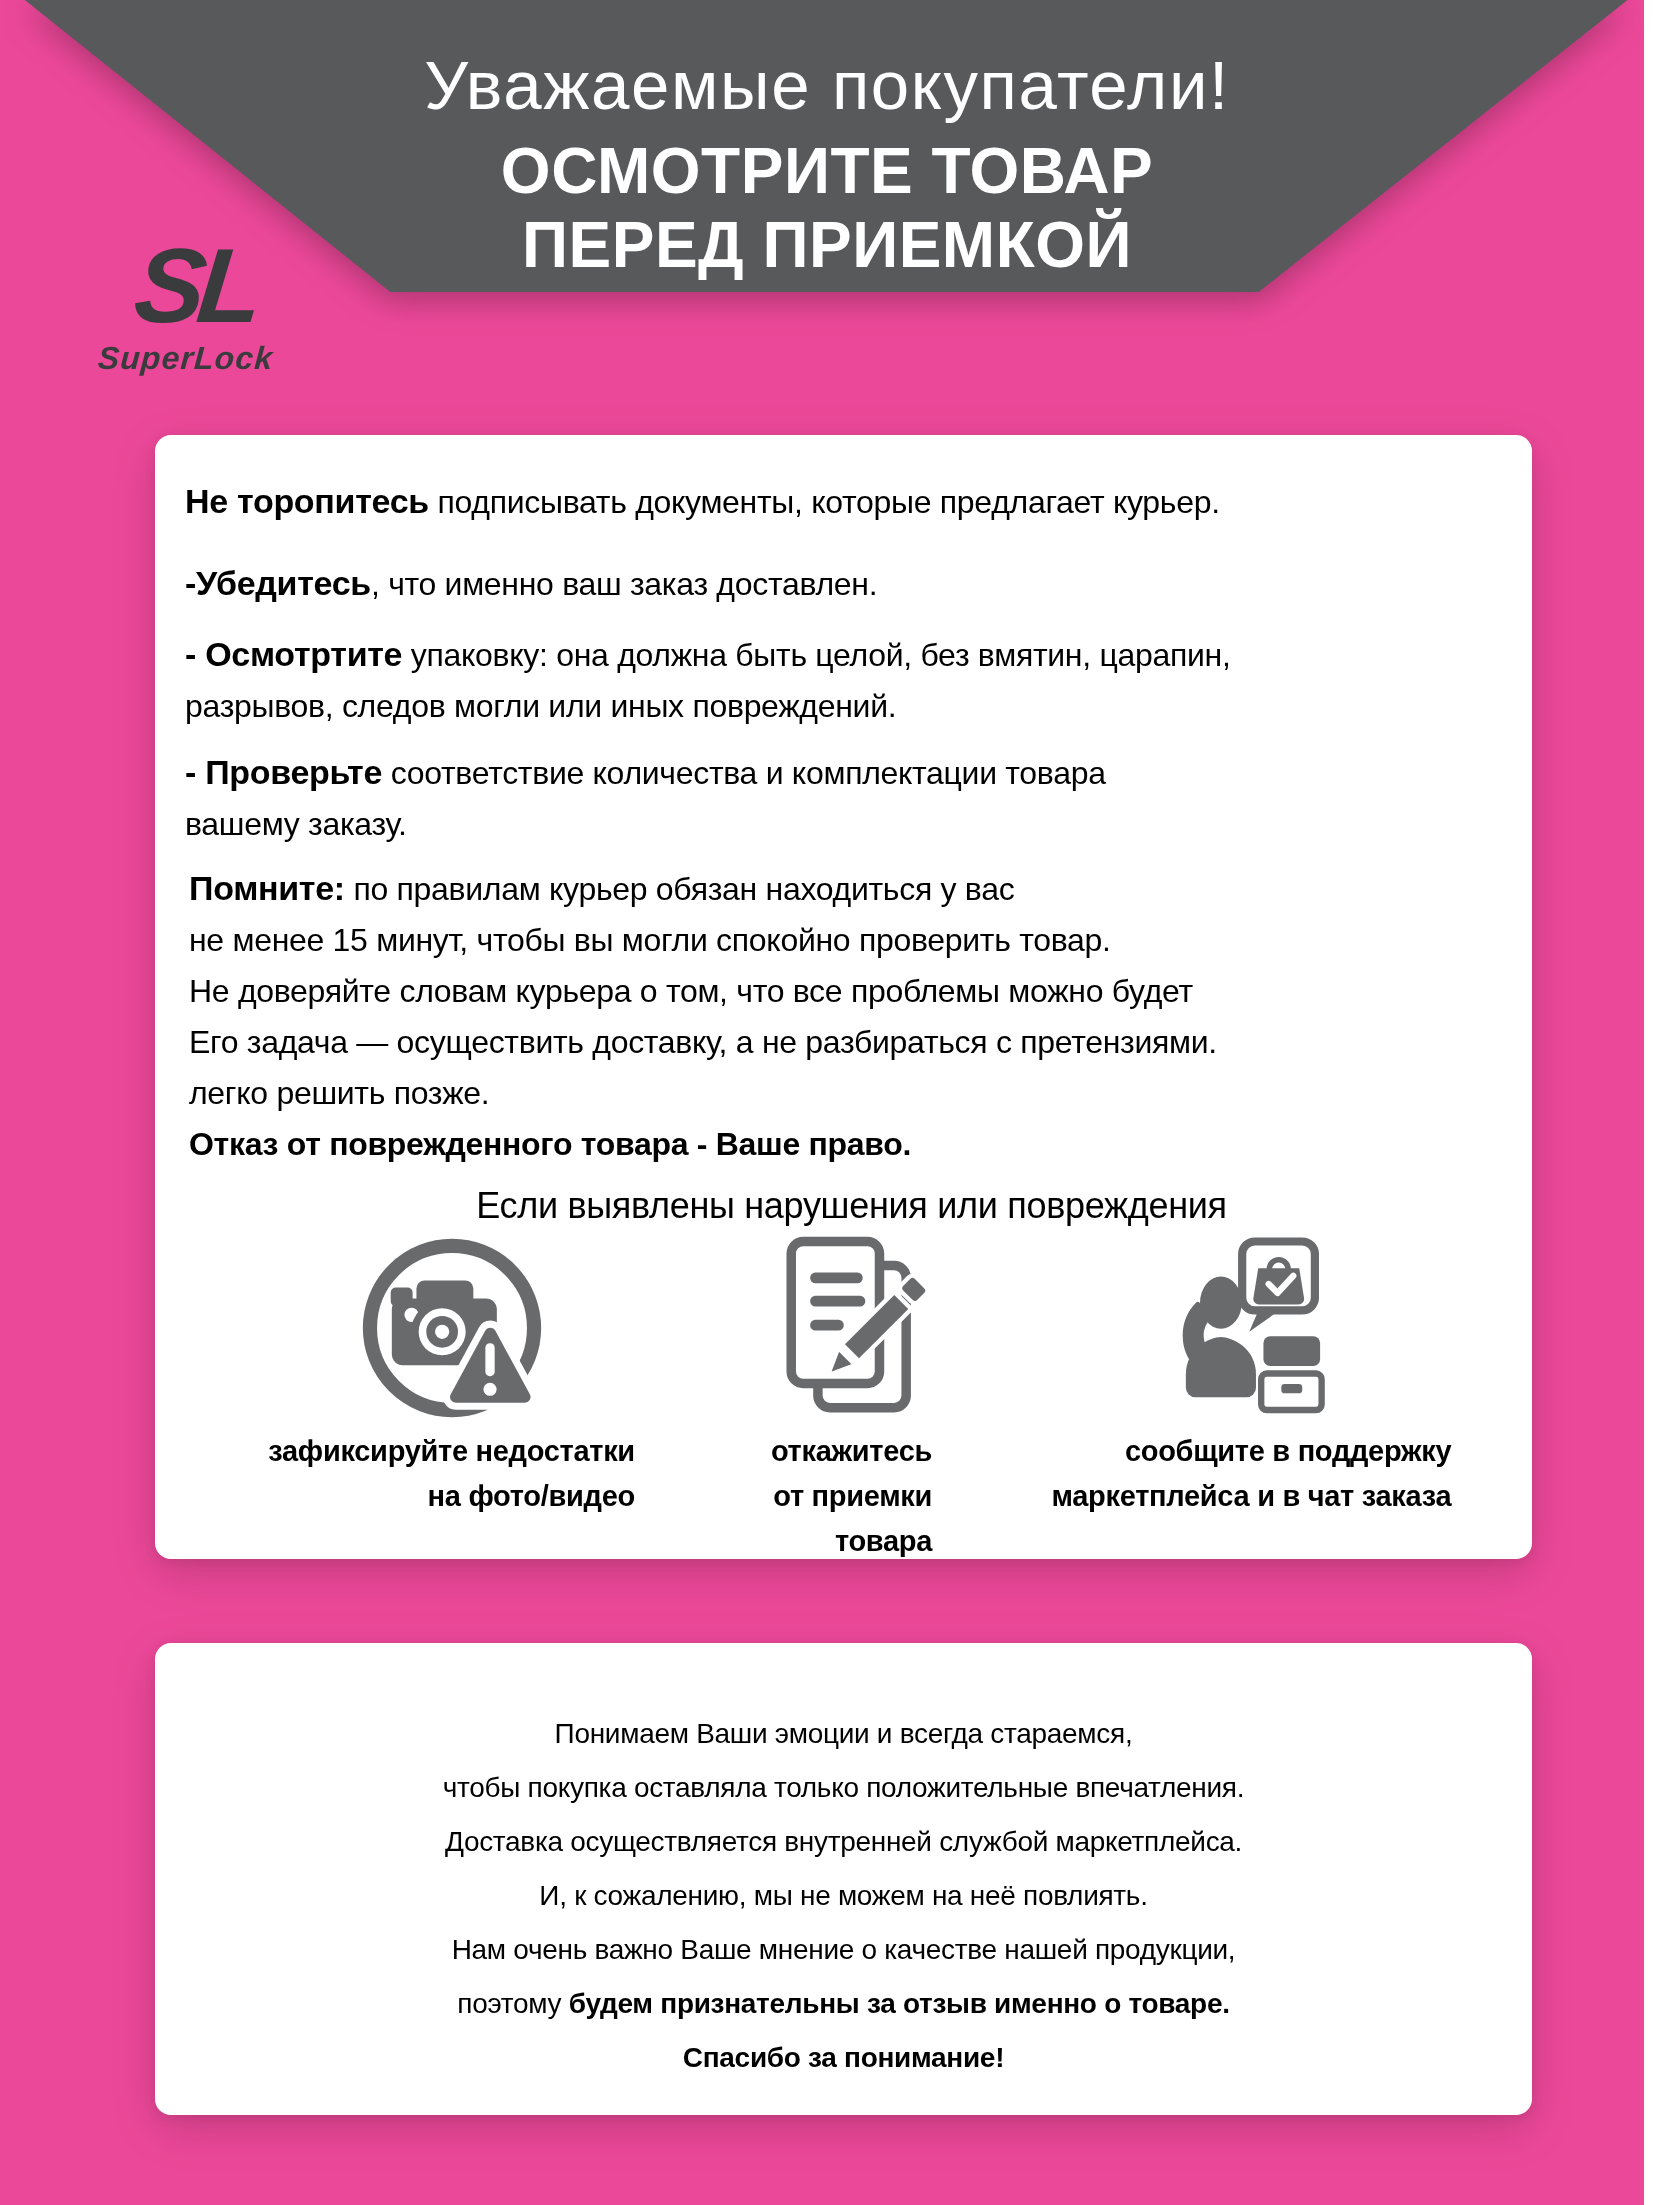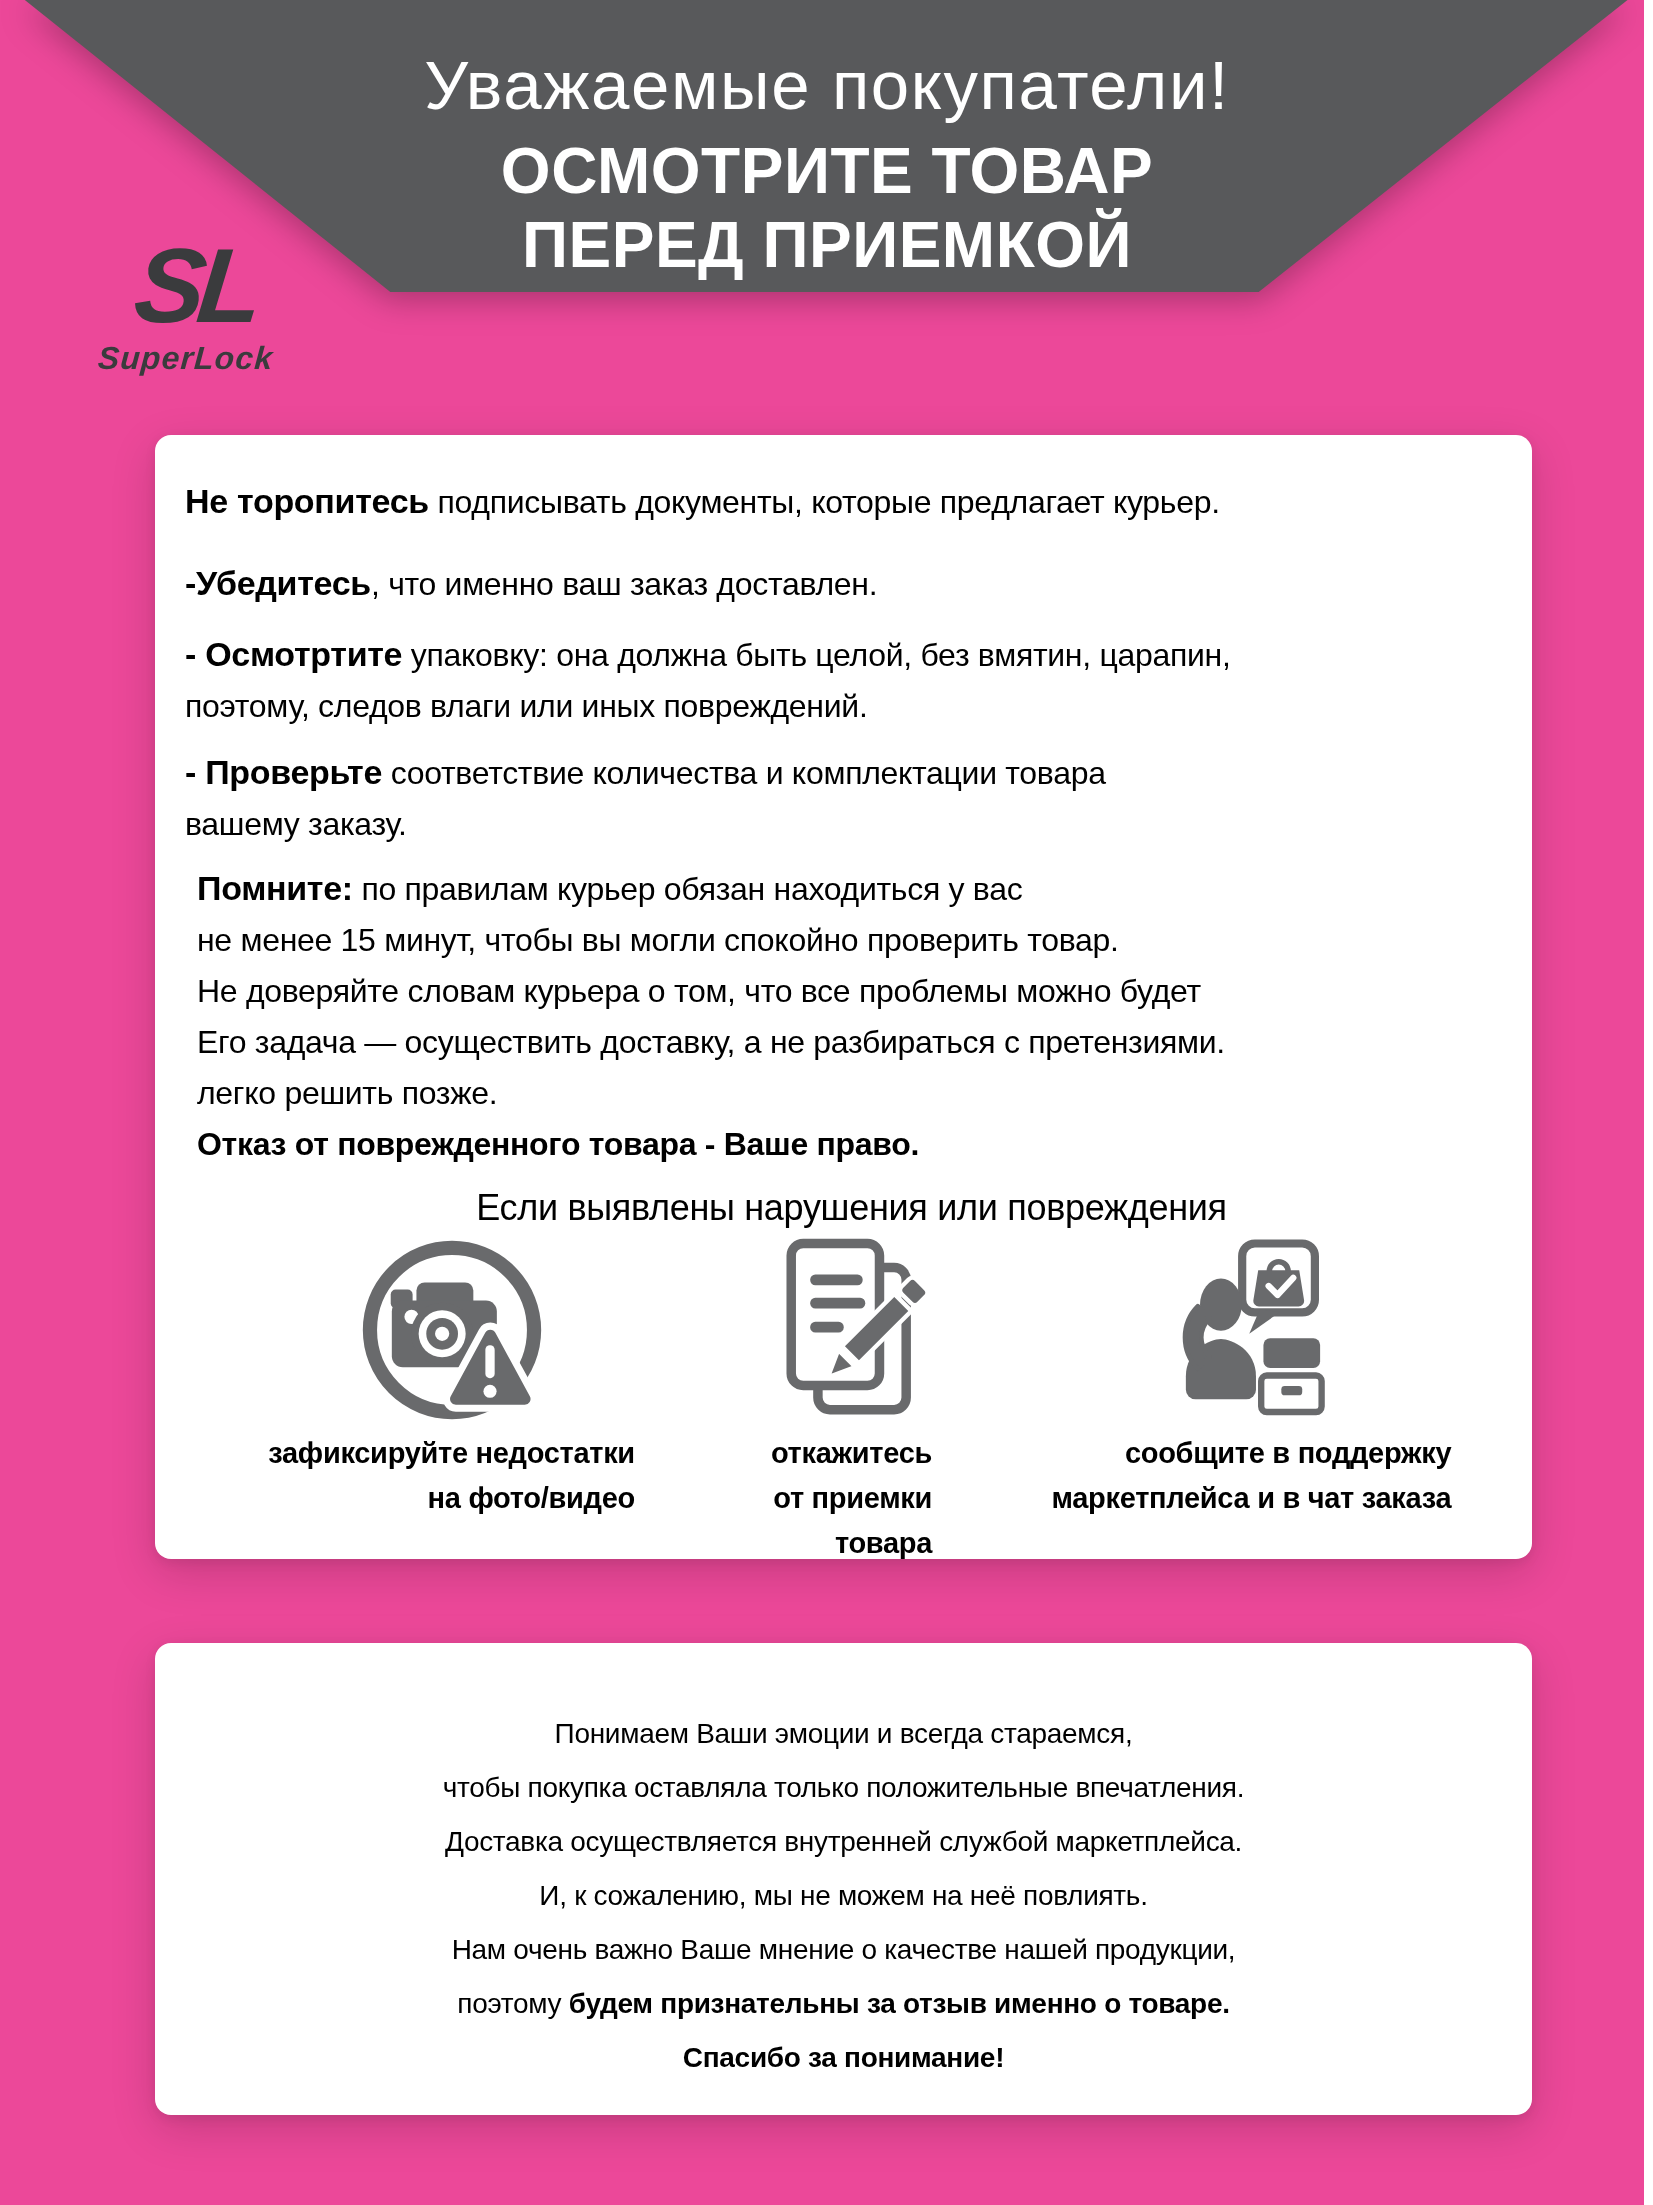--- a/index.html
+++ b/index.html
@@ -48,21 +48,21 @@
   .card{
     position:absolute;left:155px;width:1377px;background:#ffffff;border-radius:16px;
     box-shadow:0 14px 46px rgba(0,0,0,.16),0 3.2px 12px rgba(0,0,0,.07);
     box-sizing:border-box;
   }
   #card1{top:435px;height:1124px;padding:41px 14px 0 30px;}
   #card2{top:1643px;height:472px;padding:64px 21.6px 0 21.6px;text-align:center;}
 
   .p{font-size:32px;line-height:51px;letter-spacing:-0.3px;}
   .p .lead{font-weight:800;font-size:34px;}
-  .m56{margin:0 0 30px 0;} .m36{margin:0 0 19.4px 0;} .m28{margin:0 0 15px 0;} .m24{margin:0 0 13px 0;} .m0{margin:12px;}
+  .m56{margin:0 0 30px 0;} .m36{margin:0 0 19.4px 0;} .m28{margin:0 0 15px 0;} .m24{margin:0 0 13px 0;} .m0{margin:4px;}
   .p .bline{font-weight:800;}
 
   .section-heading{
     margin-top:10px;text-align:center;font-size:36px;font-weight:400;line-height:51px;letter-spacing:-0.3px;
   }
 
   .icons-row{display:flex;margin-top:0;}
   .icon-col{display:flex;flex-direction:column;align-items:center;}
   .col-a{width:40%;} .col-b{width:20%;} .col-c{width:40%;}
   .icon-box{height:194px;display:flex;align-items:center;justify-content:center;}
@@ -98,21 +98,21 @@
   </div>
 
   <div class="card" id="card1">
 
     <div class="p m56"><span class="lead">Не торопитесь</span><span> подписывать документы, которые предлагает курьер.</span></div>
 
     <div class="p m36"><span class="lead">-Убедитесь</span><span>, что именно ваш заказ доставлен.</span></div>
 
     <div class="p m28">
       <div><span class="lead">- Осмотртите</span><span> упаковку: она должна быть целой, без вмятин, царапин,</span></div>
-      <div>поэтому, следов влаги или иных повреждений.</div>
+      <div>разрывов, следов могли или иных повреждений.</div>
     </div>
 
     <div class="p m24">
       <div><span class="lead">- Проверьте</span><span> соответствие количества и комплектации товара</span></div>
       <div>вашему заказу.</div>
     </div>
 
     <div class="p m0">
       <div><span class="lead">Помните:</span><span> по правилам курьер обязан находиться у вас</span></div>
       <div>не менее 15 минут, чтобы вы могли спокойно проверить товар.</div>

